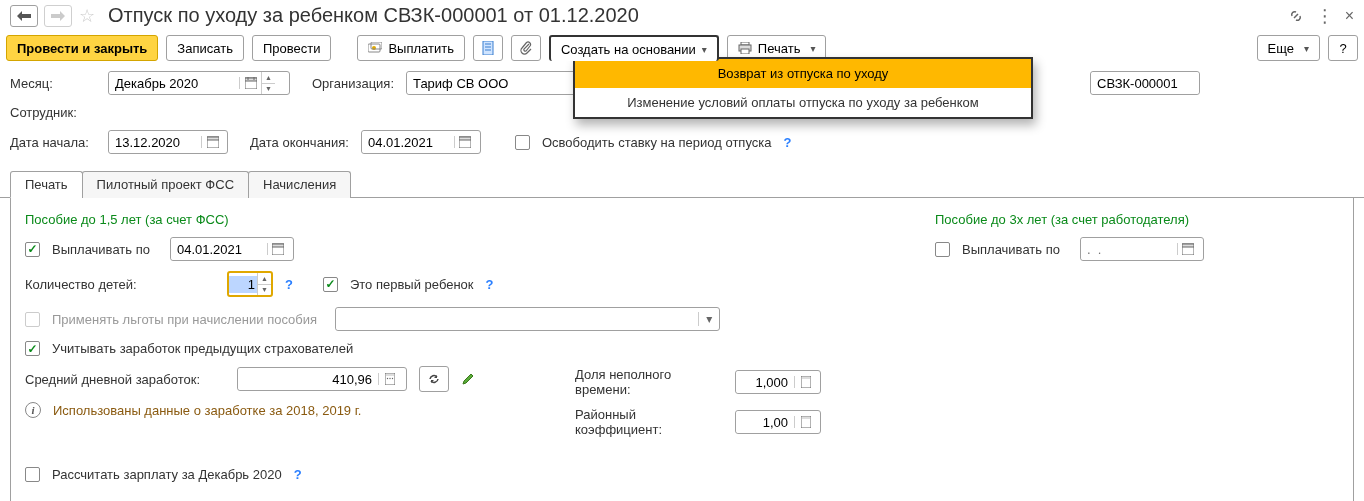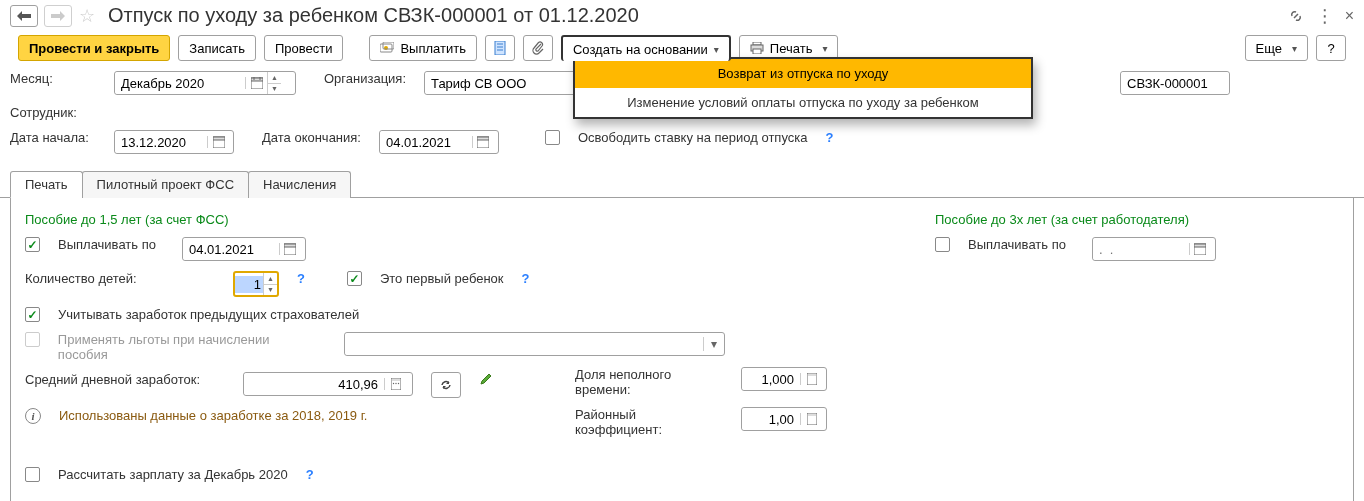--- a/index.html
+++ b/index.html
@@ -22,42 +22,42 @@
   .title {
     font-size:20px; color:#333;
   }
   .header-right {
     margin-left:auto; display:flex; gap:12px; align-items:center;
   }
   .icon-btn {
     cursor:pointer; color:#666; font-size:16px;
   }
   .toolbar {
-    display:flex; align-items:center; padding:4px 18px; gap:8px;
+    display:flex; align-items:center; padding:4px 6px; gap:8px;
   }
   .btn {
     border:1px solid #a0a0a0; background:#fff; padding:4px 10px;
     border-radius:3px; cursor:pointer; font-size:13px; display:inline-flex;
     align-items:center; gap:6px; height:26px;
   }
   .btn-primary {
     background:#ffd442; border-color:#d4a500; font-weight:bold;
   }
   .btn-small { width:30px; padding:0; justify-content:center; }
   .btn-dropdown::after {
     content:"▾"; font-size:10px; margin-left:4px; color:#555;
   }
   .btn-dropdown-open {
     background:#fff; border:2px solid #333; border-bottom:none;
     position:relative; z-index:11;
   }
   .toolbar-spacer { flex:1; }
   .form-area { padding:6px 10px; }
   .form-row {
-    display:flex; margin-bottom:10px; gap:18px;
+    display:flex; align-items:center; margin-bottom:10px; gap:12px;
   }
   .label { color:#333; font-size:13px; }
   .input {
     border:1px solid #a0a0a0; background:#fff; padding:3px 6px;
     border-radius:3px; font-size:13px; height:24px;
   }
   .input-group {
     display:flex; align-items:center; border:1px solid #a0a0a0;
     border-radius:3px; background:#fff; height:24px; overflow:hidden;
   }
@@ -311,31 +311,31 @@
             </div>
         </div>
         <span class="help-link">?</span>
         <span style="width:6px"></span>
         <span class="checkbox checked"></span>
         <span class="label">Это первый ребенок</span>
         <span class="help-link">?</span>
       </div>
 
       <div class="form-row">
-        <span class="checkbox checked"></span>
-        <span class="label">Учитывать заработок предыдущих страхователей</span>
-      </div>
-
-      <div class="form-row">
         <span class="checkbox" style="border-color:#ccc"></span>
         <span class="label disabled-text">Применять льготы при начислении пособия</span>
         <div class="input-group" style="width:385px; margin-left:6px">
           <input class="input" style="width: 100%;" disabled="">
           <div class="addon">▾</div>
         </div>
+      </div>
+
+      <div class="form-row">
+        <span class="checkbox checked"></span>
+        <span class="label">Учитывать заработок предыдущих страхователей</span>
       </div>
 
       <div class="form-row">
         <span class="label" style="width:200px">Средний дневной заработок:</span>
         <div class="input-group" style="width:170px">
           <input class="input" style="width: 140px; text-align: right;" value="410,96">
           <div class="addon">
             <svg width="10" height="12" viewBox="0 0 10 12">
                 <rect width="10" height="12" fill="#fff" stroke="#666"></rect>
                 <rect x="1" y="1" width="8" height="2" fill="#ddd"></rect>

